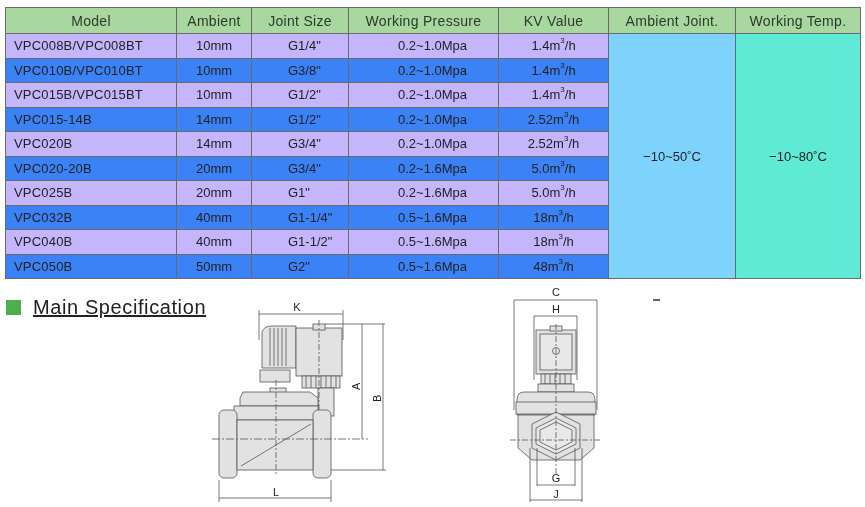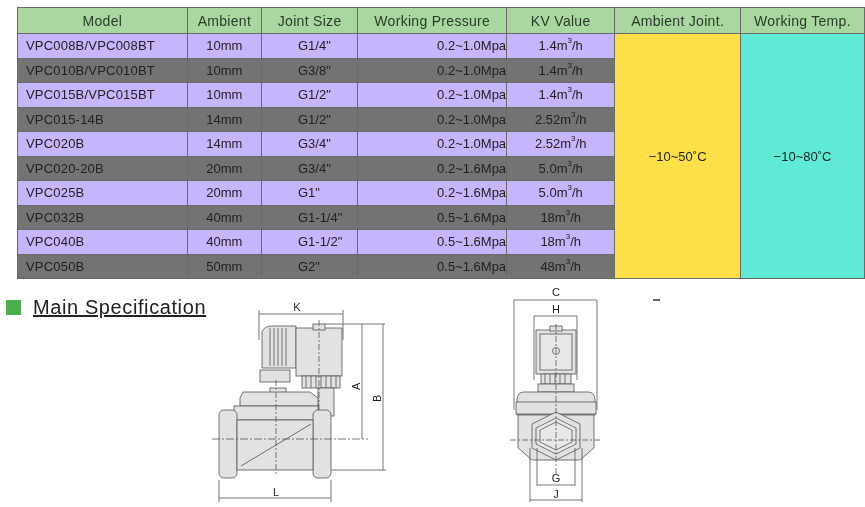--- a/index.html
+++ b/index.html
@@ -1,26 +1,26 @@
 <!DOCTYPE html>
 <html><head>
 <meta charset="utf-8">
 <style>
   html, body { margin:0; padding:0; background:#ffffff; }
   body { width:865px; height:507px; position:relative; overflow:hidden; font-family:"Liberation Sans", sans-serif; color:#222; }
-  table.spec { position:absolute; left:17px; top:7px; border-collapse:collapse; table-layout:fixed; font-size:13px; }
+  table.spec { position:absolute; left:5px; top:7px; border-collapse:collapse; table-layout:fixed; font-size:13px; }
   table.spec th, table.spec td { border:1px solid #6a6a6a; height:23.5px; padding:0; white-space:nowrap; }
   table.spec th { background:#a8d8a0; color:#2c3a2a; font-weight:normal; font-size:14px; height:25px; text-align:center; letter-spacing:0.3px; }
   table.spec td { text-align:center; }
   table.spec td.model { text-align:left; padding-left:8px; letter-spacing:0.2px; }
   table.spec td.joint { text-align:left; padding-left:36px; }
-  table.spec td.press { text-align:right; padding-left:18px; }
-  tr.alt td.rowcell { background:#737373; }
+  table.spec td.press { text-align:center; padding-left:18px; }
+  tr.alt td.rowcell { background:#3b82f6; }
   tr.norm td.rowcell { background:#c4b5fd; }
-  td.ambient { background:#fde047; vertical-align:middle; }
+  td.ambient { background:#7dd3fc; vertical-align:middle; }
   td.working { background:#5eead4; vertical-align:middle; }
   sup { font-size:8px; vertical-align:7px; line-height:0; }
   .heading { position:absolute; left:6px; top:296px; display:flex; align-items:center; }
   .heading .sq { width:15px; height:15px; background:#4cae4c; margin-right:12px; }
   .heading .txt { font-size:20px; color:#222; letter-spacing:0.6px;text-decoration:underline; }
   svg text { font-family:"Liberation Sans", sans-serif; }
 </style>
 </head>
 <body>
 

